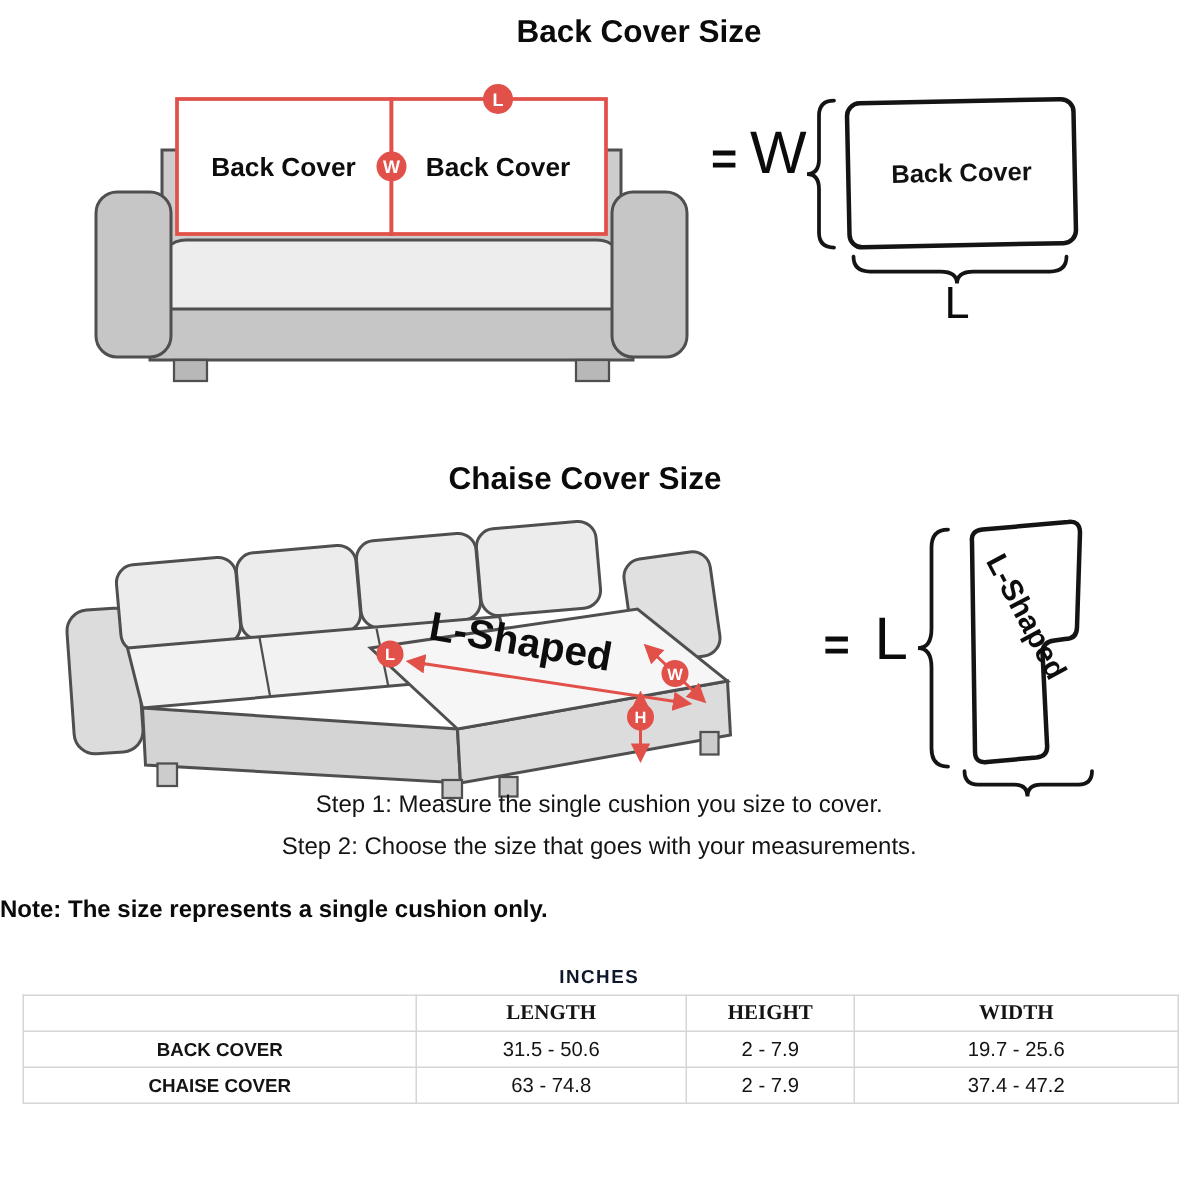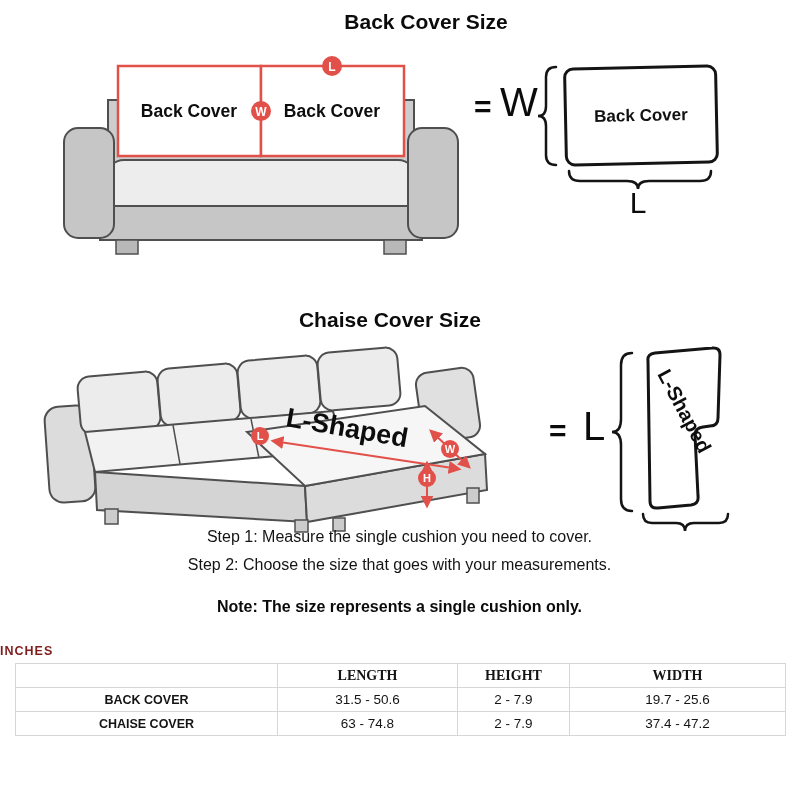--- a/index.html
+++ b/index.html
@@ -9,33 +9,33 @@
     font-family:"Liberation Sans",sans-serif;
   }
   .abs{position:absolute;}
   .title{position:absolute;left:0;width:780px;text-align:center;
     font-size:21px;font-weight:700;color:#0b0b0b;}
   #back-title{top:10px;margin-left:36px;}
   #chaise-title{top:284px;margin-top:24px;}
   .step{position:absolute;left:0;width:799px;text-align:center;font-size:16px;color:#141414;}
   #step1{top:528px;}
   #step2{top:556px;}
-  #note{position:absolute;left:0;width:799px;text-align:center;font-size:16px;font-weight:700;top:598px;color:#0b0b0b;}
+  #note{position:absolute;left:0;width:799px;font-size:16px;font-weight:700;top:598px;color:#0b0b0b;}
   .equals{position:absolute;font-size:30px;font-weight:700;color:#0b0b0b;line-height:1;}
   .big-letter{position:absolute;font-size:40px;font-weight:400;color:#0b0b0b;line-height:1;}
   .cover-box{
     position:absolute;left:564px;top:66px;width:148px;height:93px;
     border:3px solid #141414;border-radius:10px;background:#fff;
     display:flex;align-items:center;justify-content:center;
     font-size:17px;font-weight:700;transform:rotate(-1.2deg);
   }
   .under-letter{position:absolute;left:564px;top:188px;width:148px;text-align:center;
     font-size:30px;font-weight:400;color:#0b0b0b;line-height:1;}
-  .inches{position:absolute;left:0;top:644px;width:799px;
-    font-size:12.5px;font-weight:700;letter-spacing:1px;color:#7f1d1d;}
+  .inches{position:absolute;left:0;top:644px;width:799px;text-align:center;
+    font-size:12.5px;font-weight:700;letter-spacing:1px;color:#0f172a;}
   table.size-table{position:absolute;left:15px;top:663px;width:770px;
     border-collapse:collapse;table-layout:fixed;}
   .size-table th,.size-table td{
     border:1px solid #d6d6d6;height:23px;padding:0;text-align:center;
     color:#141414;vertical-align:middle;}
   .size-table th{font-weight:700;font-size:14px;font-family:Liberation Serif, serif;}
   .size-table td{font-size:13.5px;font-weight:400;}
   .size-table td.rowlabel{font-weight:700;font-size:12.5px;}
   svg text{font-family:"Liberation Sans",sans-serif;}
 </style>
@@ -130,21 +130,21 @@
 <svg class="abs" style="left:610px;top:350px" width="26" height="164" viewBox="0 0 26 164">
   <path d="M 22 3 Q 11 3 11 15 L 11 69 Q 11 82 2 82 Q 11 82 11 95 L 11 149 Q 11 161 22 161" fill="none" stroke="#141414" stroke-width="2.5" stroke-linecap="round"></path>
 </svg>
 
 <svg class="abs" style="left:630px;top:336px" width="168" height="206" viewBox="0 0 168 206">
   <path d="M 25 17 L 82 12 Q 90 11 90 19 L 88 82 Q 88 90 80 90 L 73 91 Q 65 92 65 99 L 68 160 Q 69 168 61 169 L 28 172 Q 20 173 20 165 L 18 25 Q 17 18 25 17 Z" fill="#ffffff" stroke="#141414" stroke-width="3" stroke-linejoin="round"></path>
   <text x="27" y="38" transform="rotate(62 27 38)" font-size="20" font-weight="bold" fill="#0d0d0d">L-Shaped</text>
   <path d="M 13 178 Q 13 187 22 187 L 46 187 Q 55 187 55 195 Q 55 187 64 187 L 89 187 Q 98 187 98 178" fill="none" stroke="#141414" stroke-width="2.5" stroke-linecap="round"></path>
 </svg>
 
-<div class="step" id="step1">Step 1: Measure the single cushion you need to cover.</div>
+<div class="step" id="step1">Step 1: Measure the single cushion you size to cover.</div>
 <div class="step" id="step2">Step 2: Choose the size that goes with your measurements.</div>
 <div id="note">Note: The size represents a single cushion only.</div>
 
 <div class="inches">INCHES</div>
 
 <table class="size-table">
   <colgroup>
       <col style="width:262px">
       <col style="width:180px">
       <col style="width:112px">

